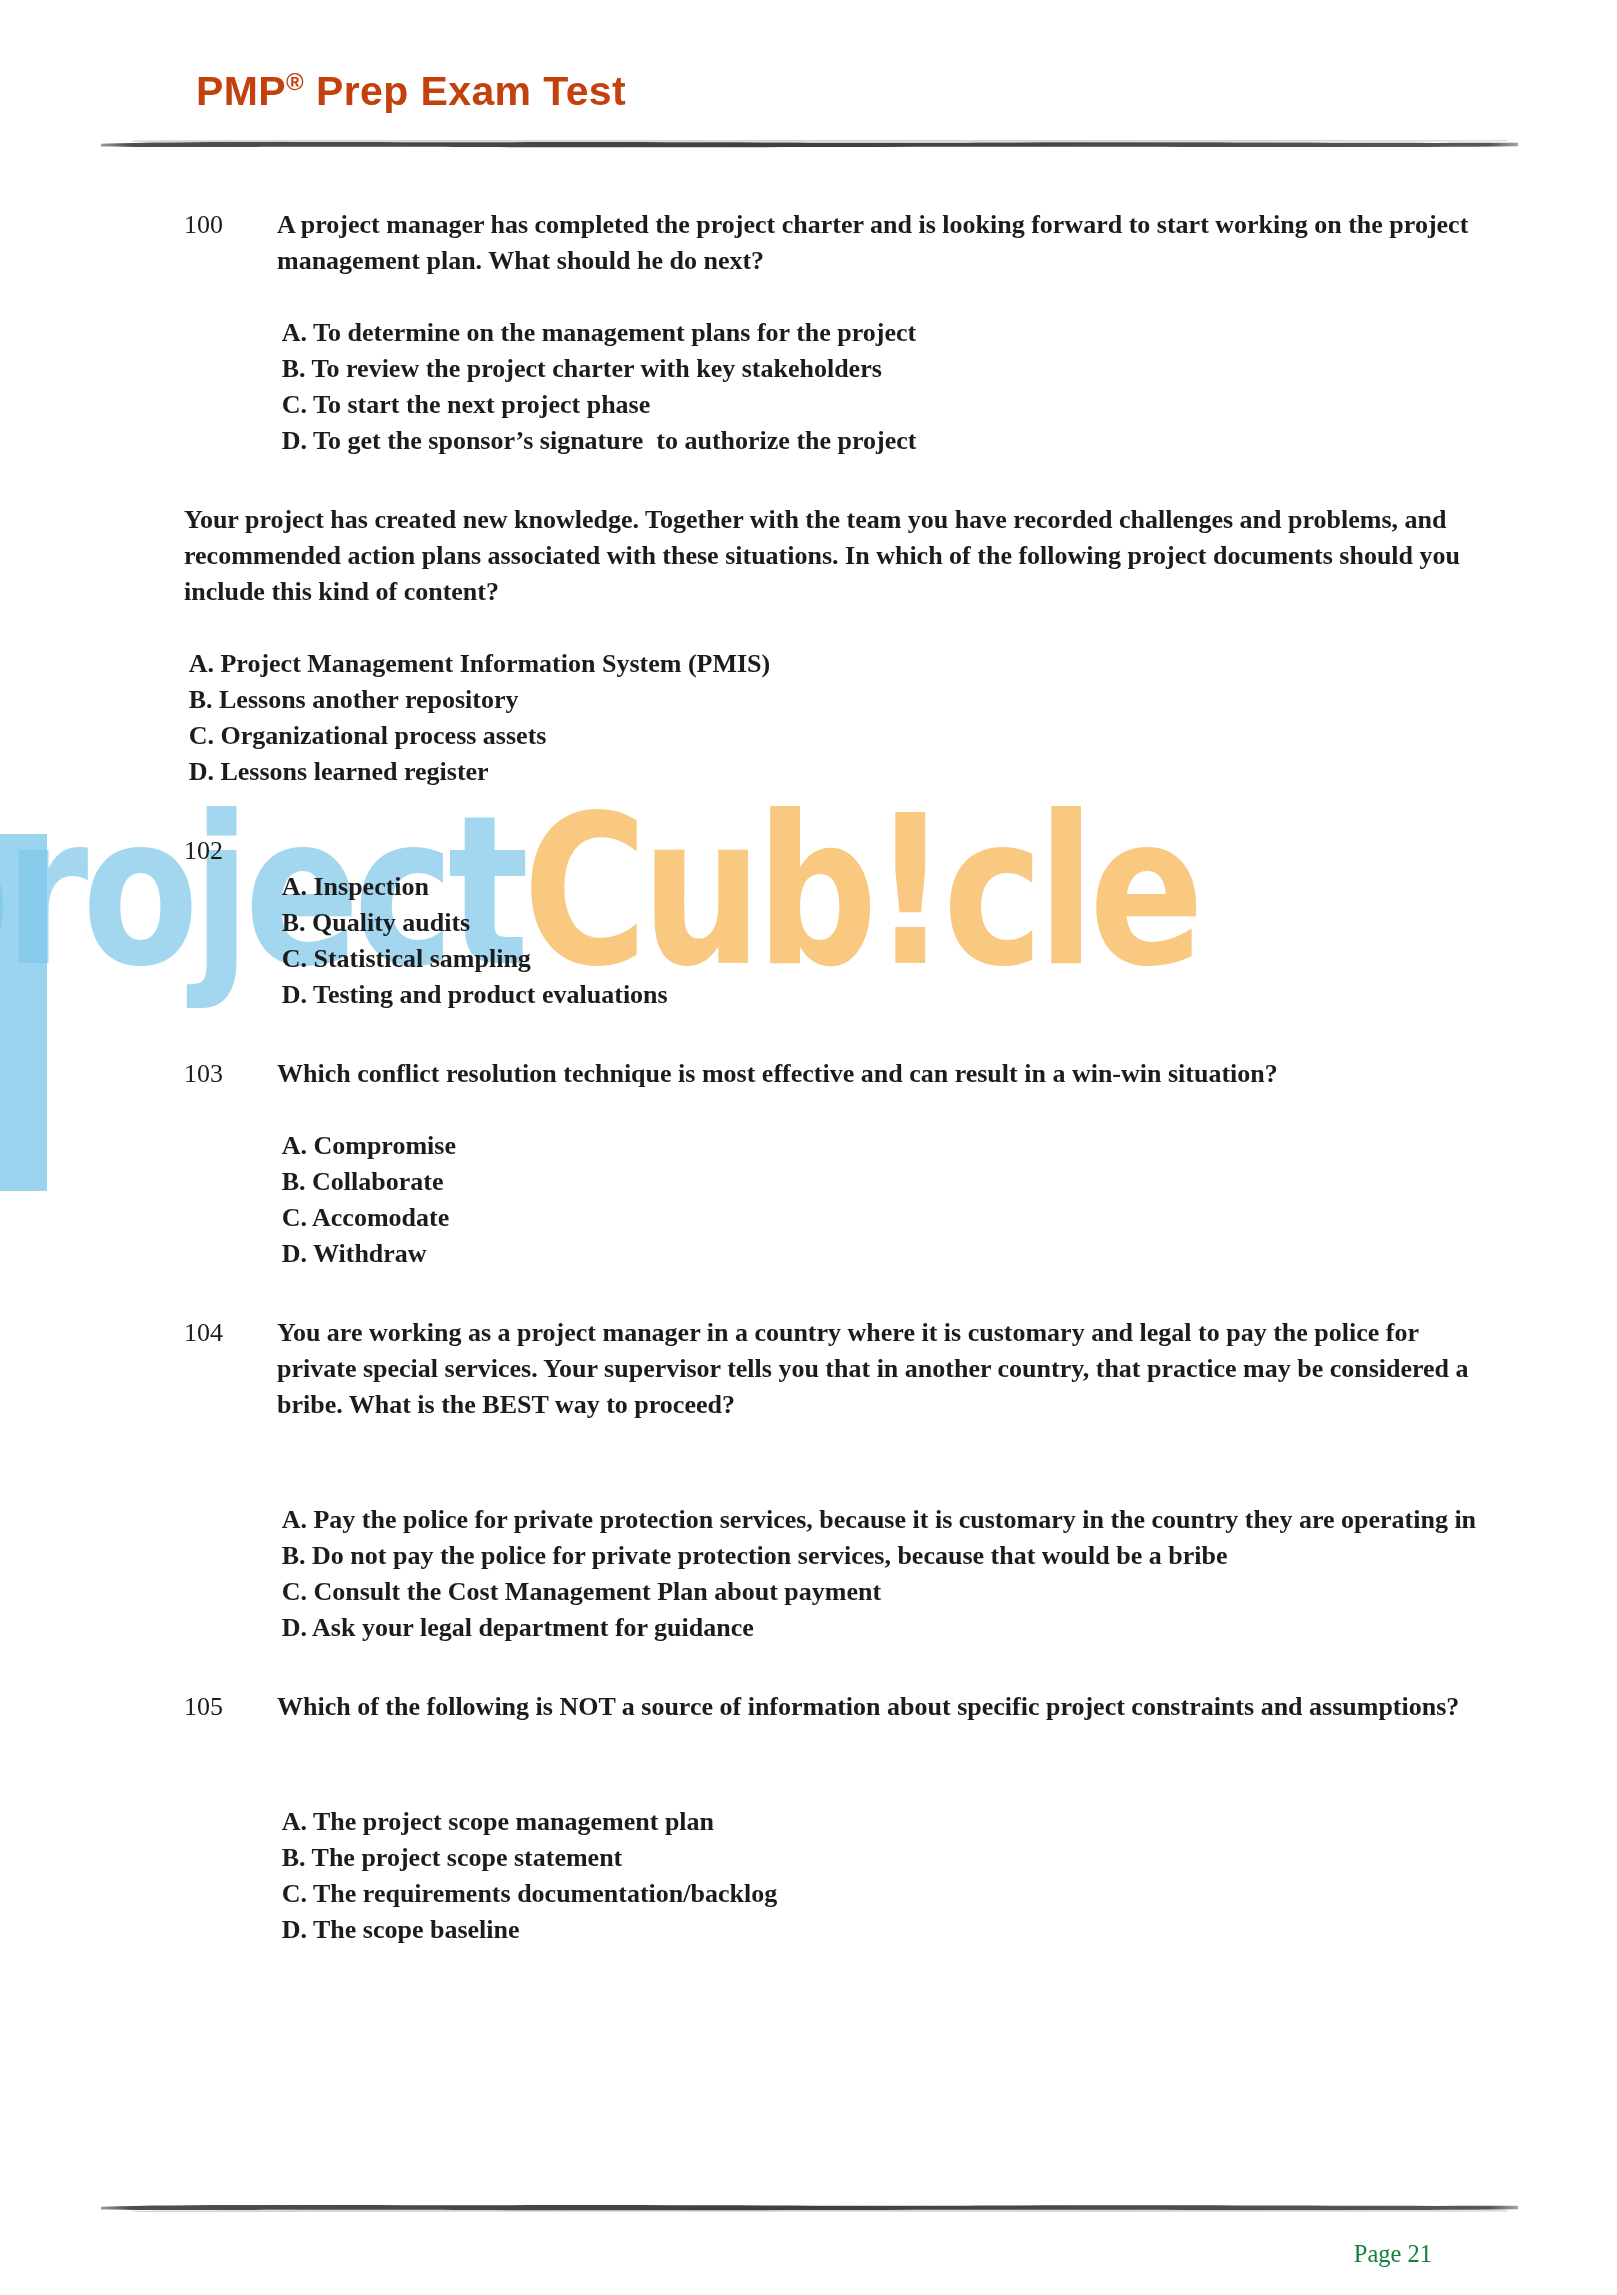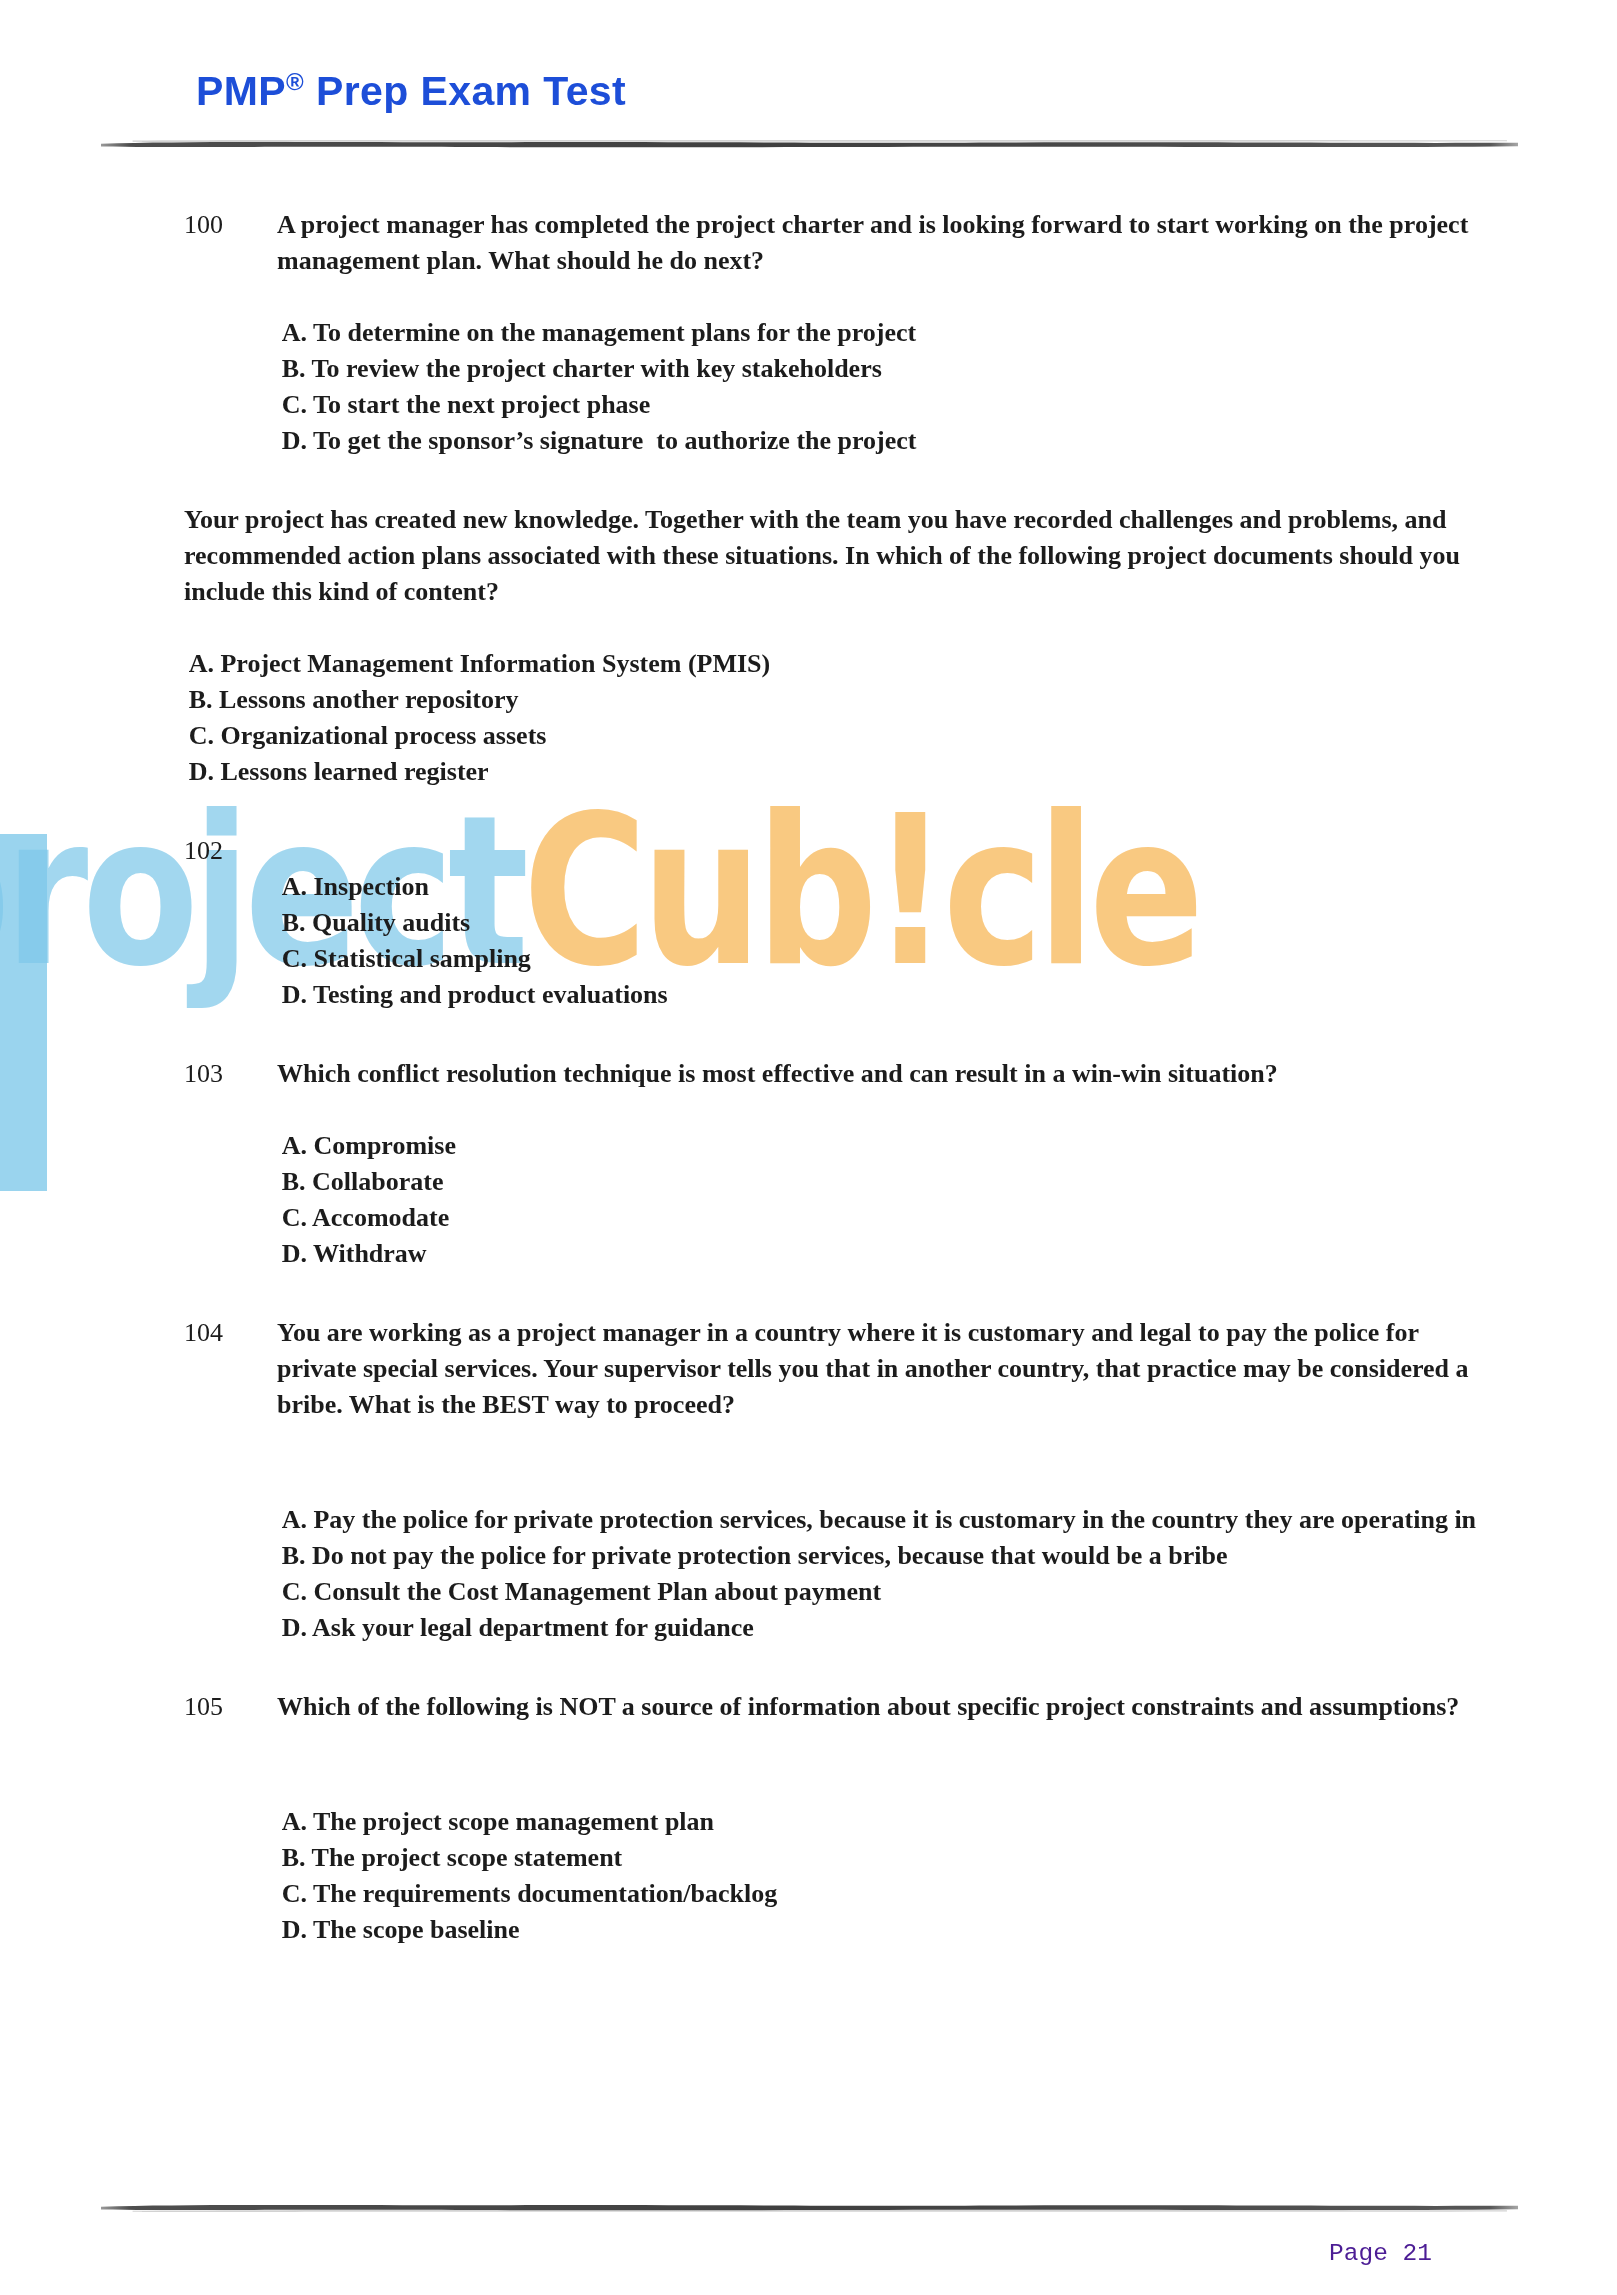--- a/index.html
+++ b/index.html
@@ -12,21 +12,21 @@
     font-family:"Liberation Serif","DejaVu Serif",serif;
     color:#1c1c1c;
   }
   .header{
     position:absolute;
     top:68px;
     left:196px;
     font-family:"Liberation Sans","DejaVu Sans",sans-serif;
     font-weight:700;
     font-size:41px;
-    color:#1d4ed8;
+    color:#c2410c;
     letter-spacing:0.4px;
     z-index:2;
   }
   .header sup{font-size:24px;line-height:0;}
   .divider{
     position:absolute;
     left:101px;
     width:1417px;
     height:11px;
     z-index:2;
@@ -45,23 +45,23 @@
   .question{display:flex;margin-bottom:43px;}
   .qnum{width:93px;flex:none;}
   .qbody{flex:1;font-weight:bold;}
   .qtext{white-space:pre-wrap;}
   .options{margin-top:36px;padding-left:4.7px;white-space:pre-wrap;}
   .options.big-gap{margin-top:79px;}
   .footer{
     position:absolute;
     top:2240px;
     right:186px;
-    font-family:Liberation Mono, monospace;
+    font-family:Liberation Serif, serif;
     font-size:24.5px;
-    color:#4c1d95;
+    color:#15803d;
     z-index:2;
   }
   
   .watermark{
     position:absolute;
     top:770px;
     left:-111px;
     z-index:1;
     font-family:"DejaVu Sans",sans-serif;
     font-weight:700;

